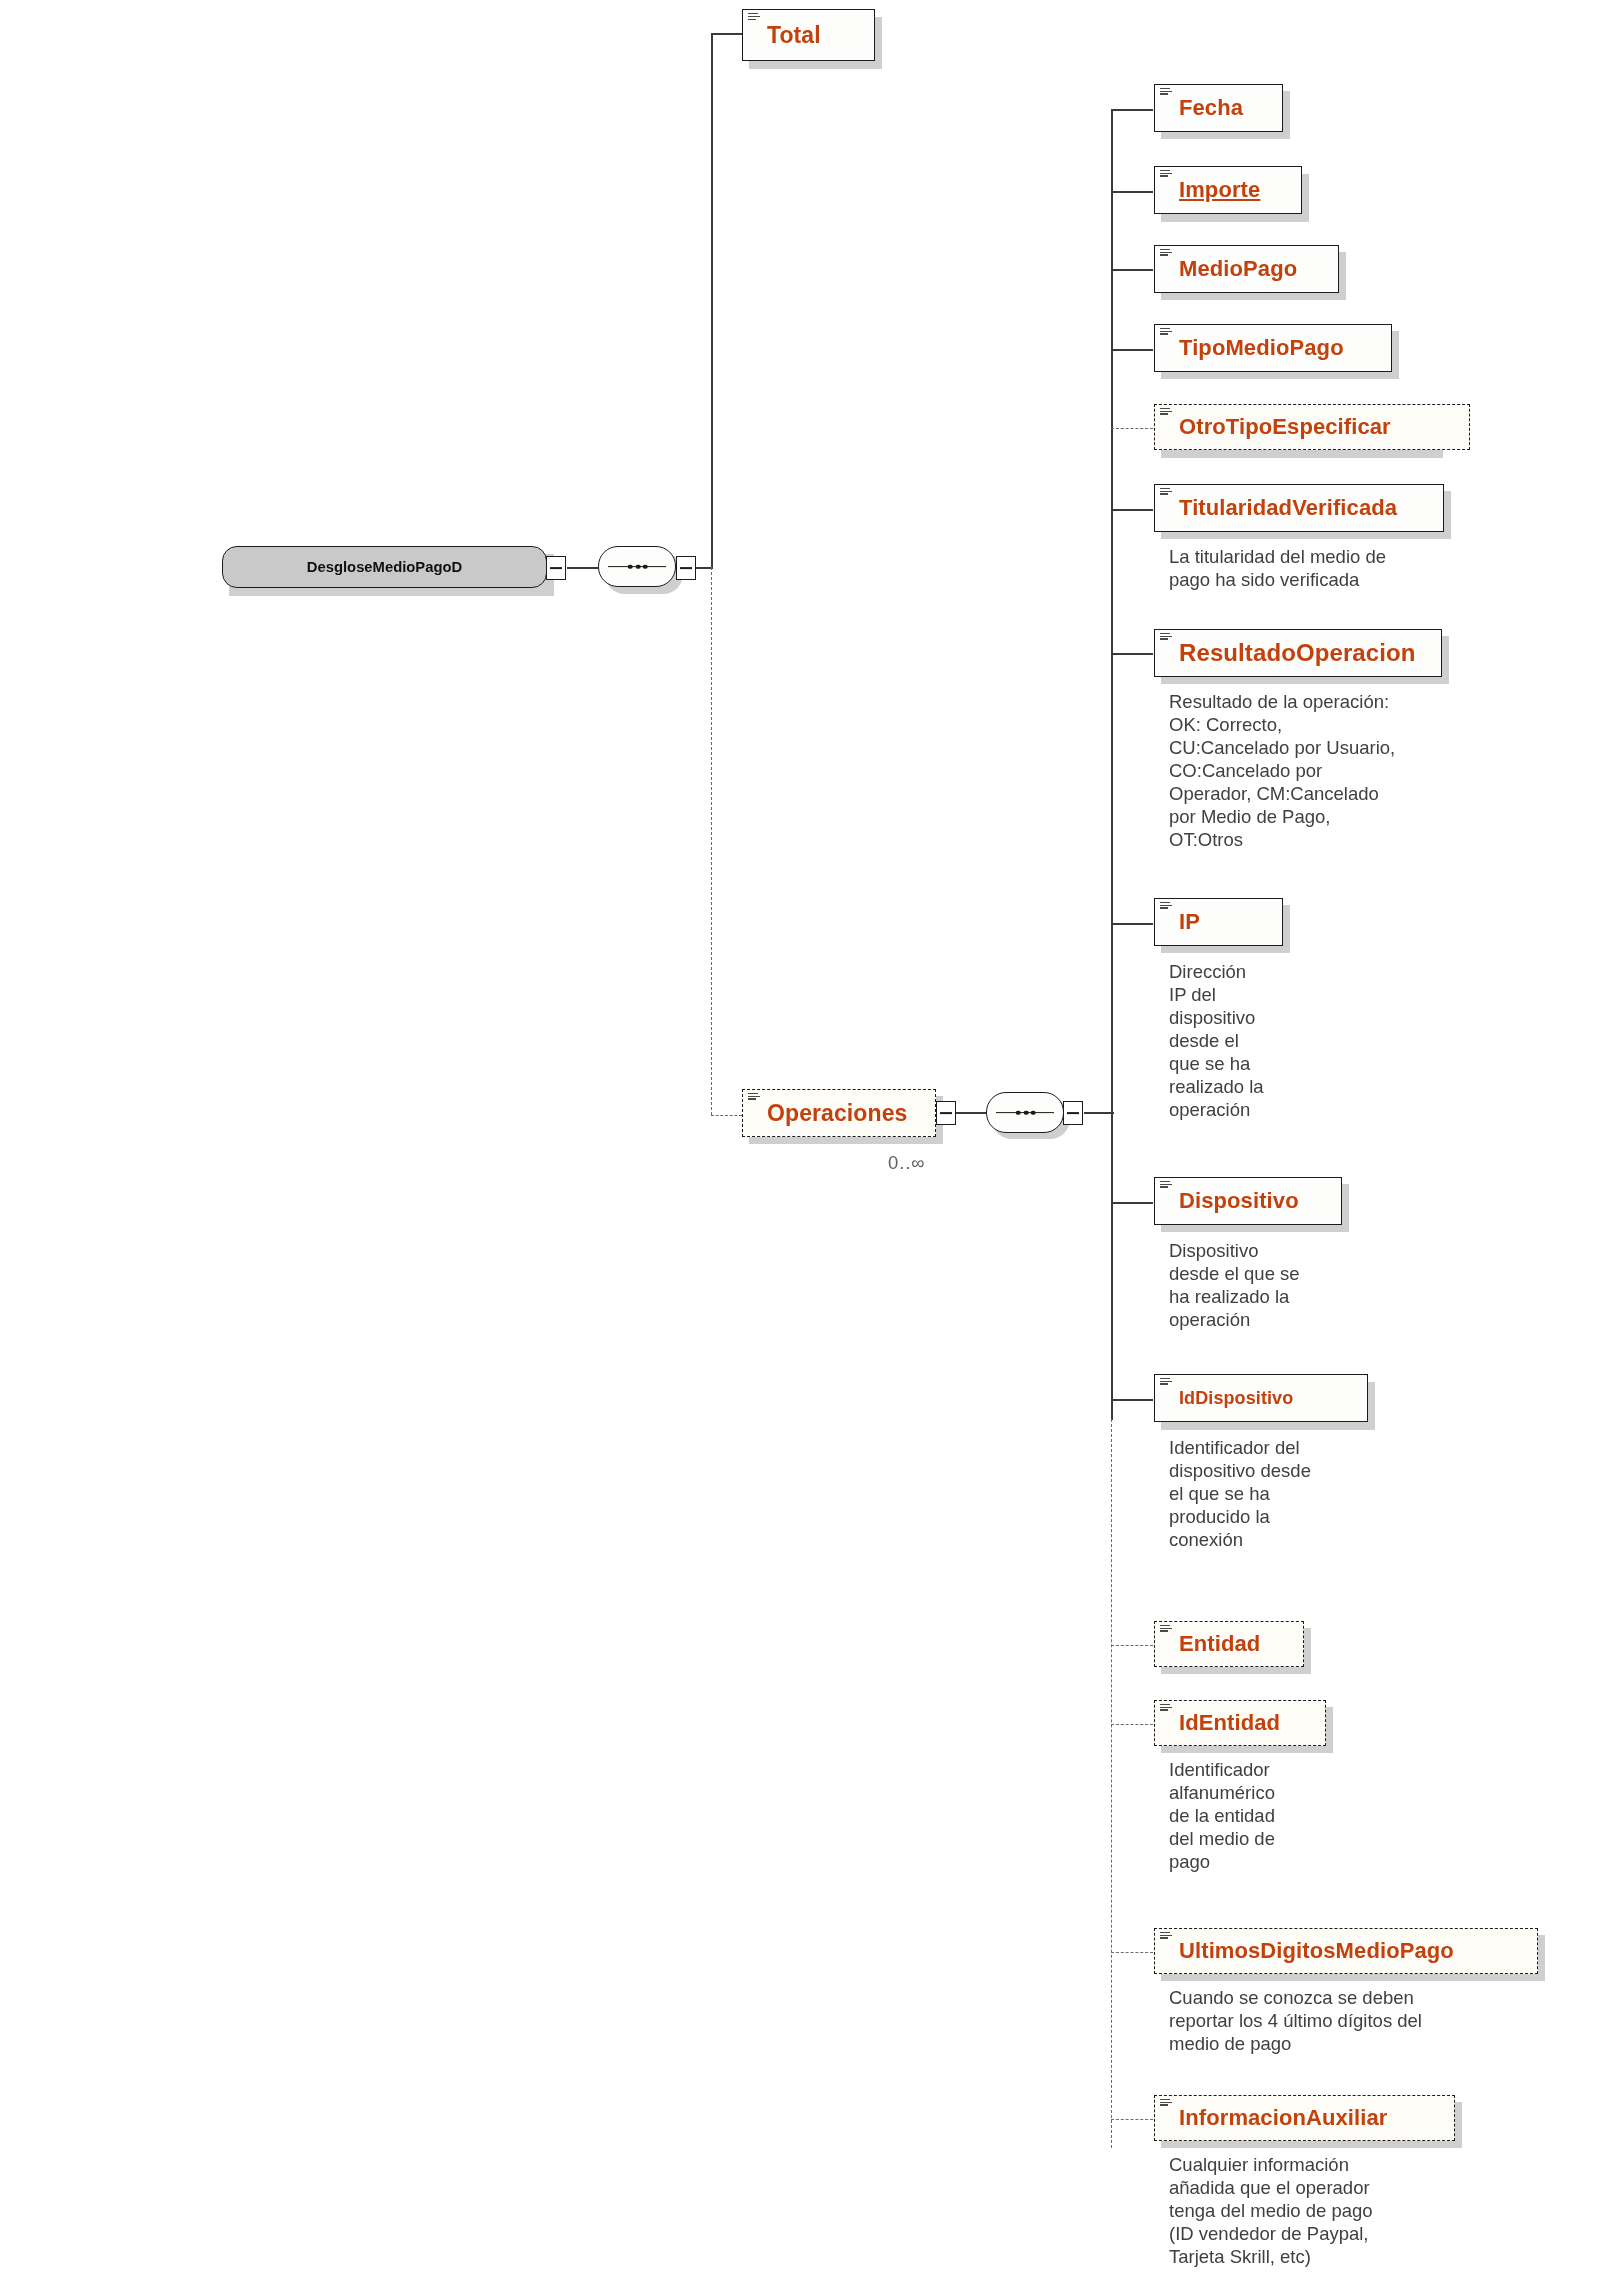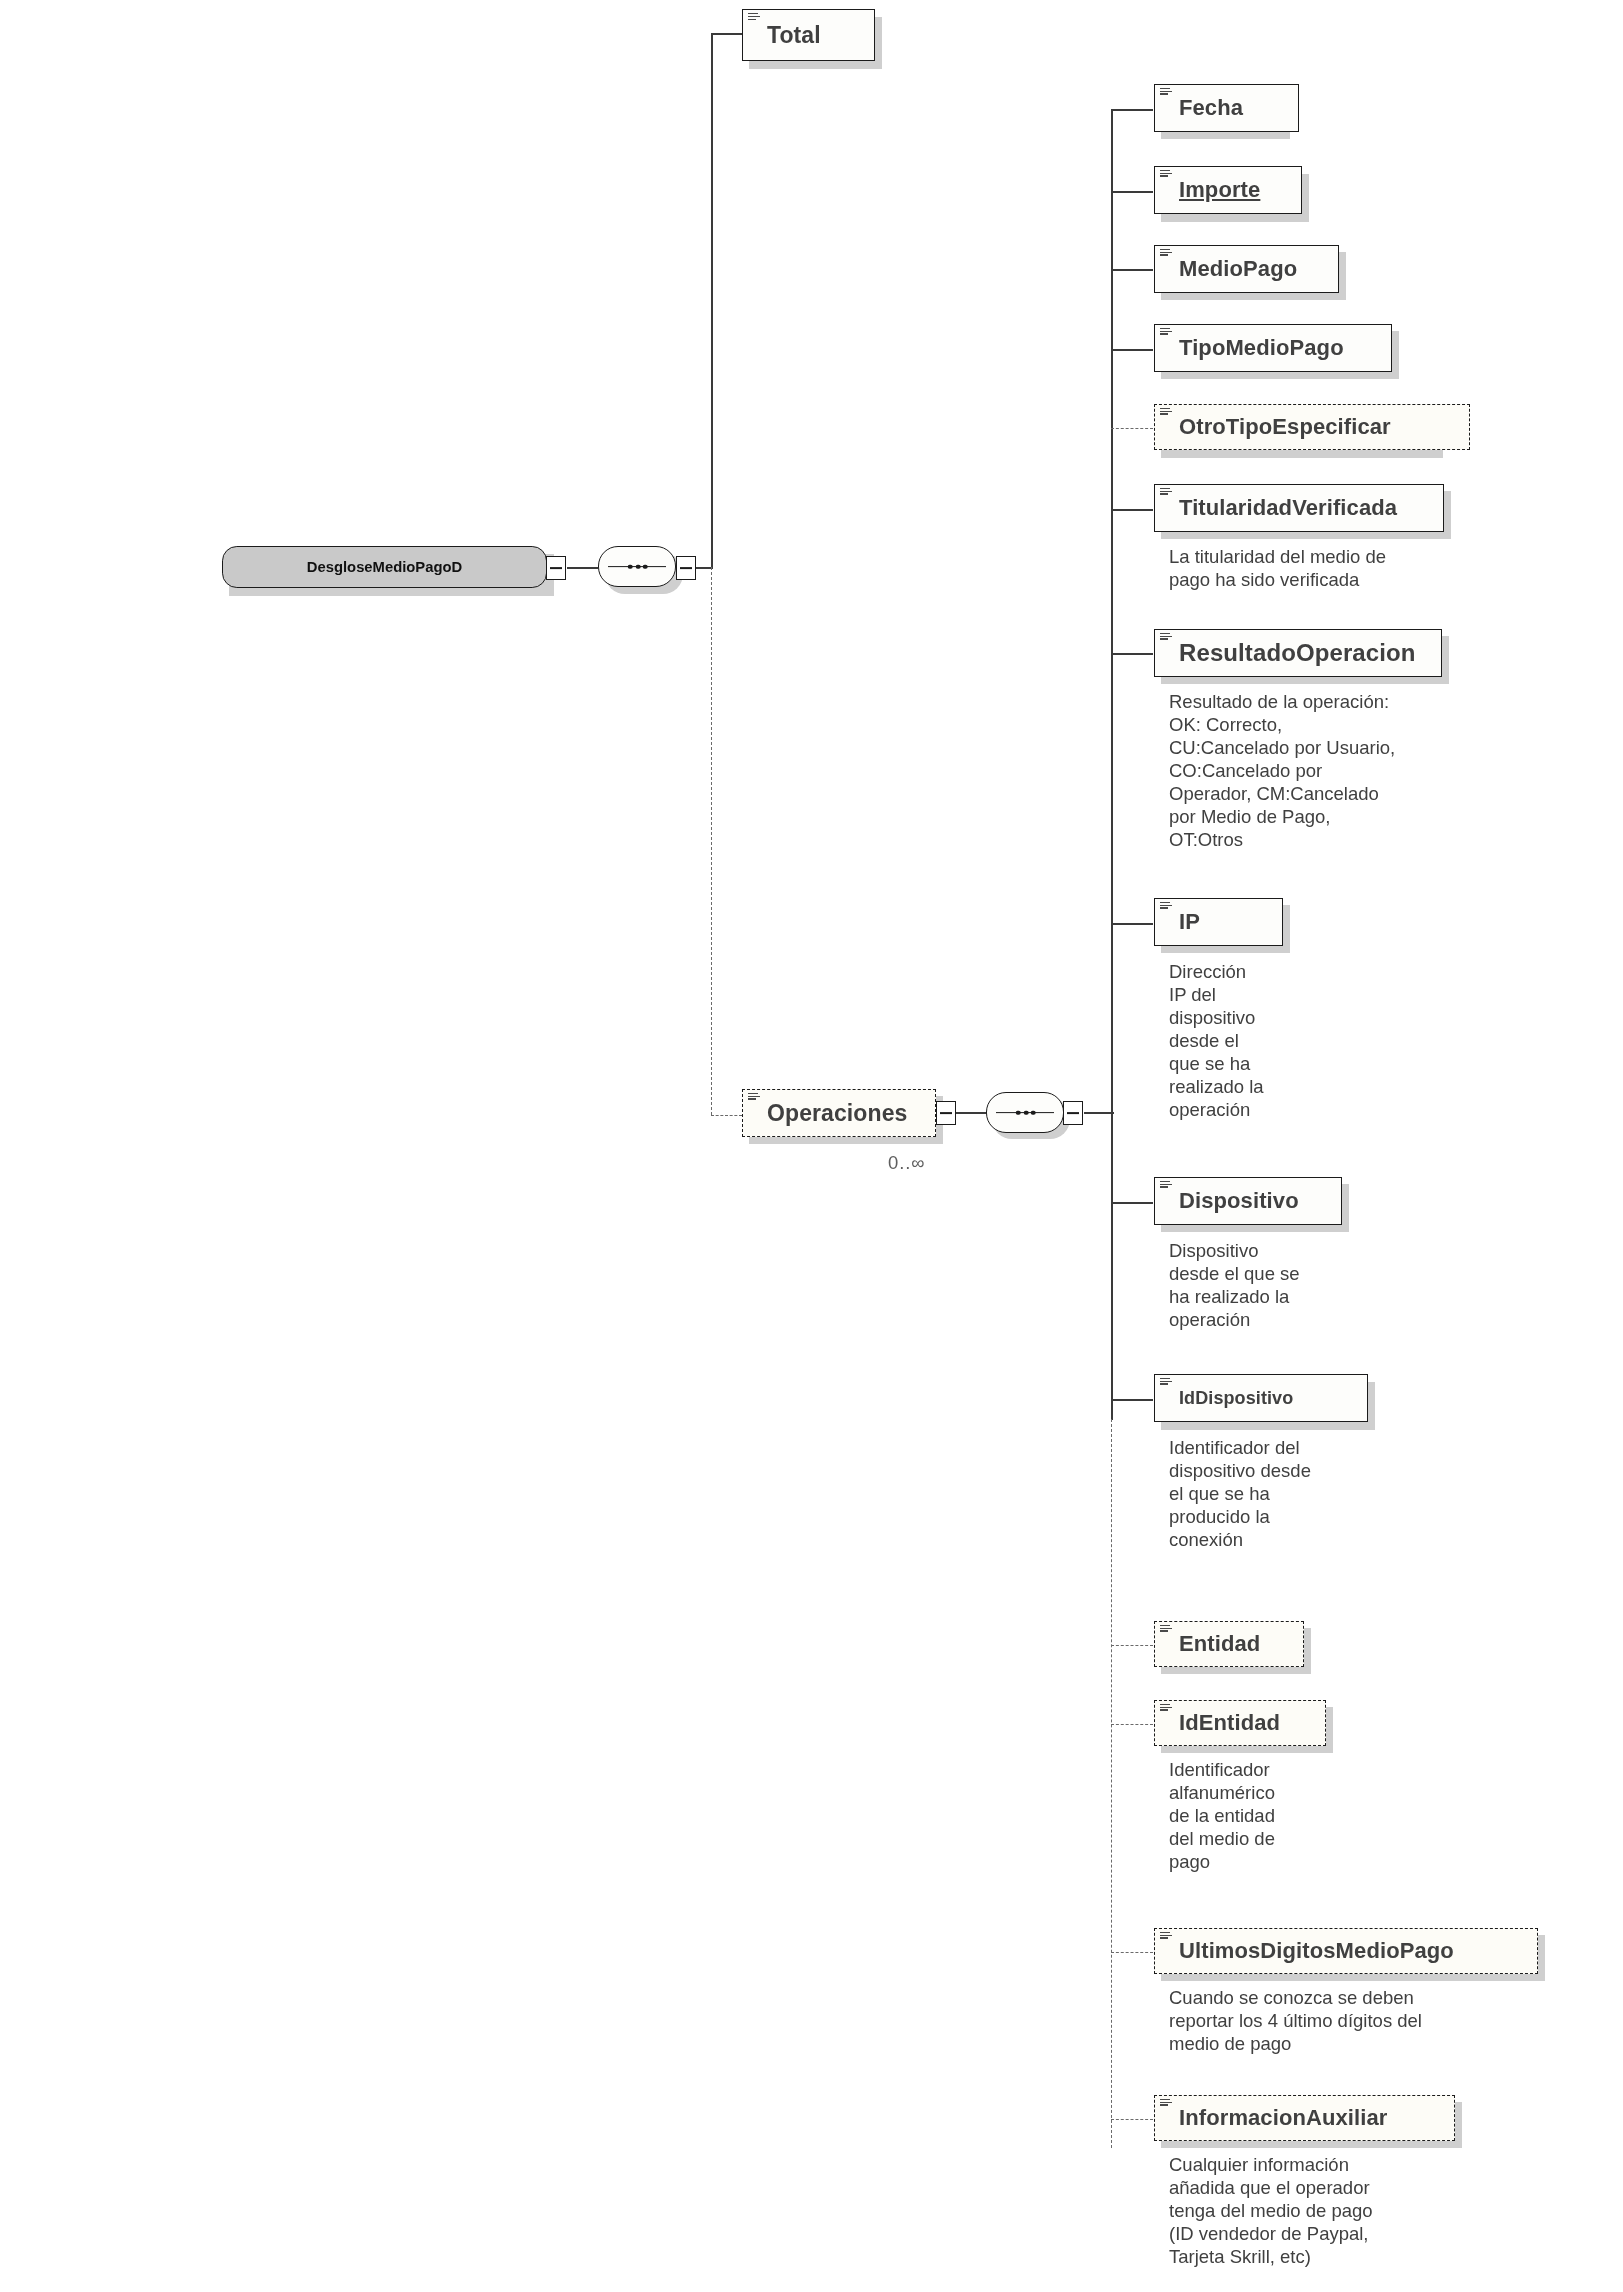--- a/index.html
+++ b/index.html
@@ -2,21 +2,21 @@
 <html style="font-size:14.8px"><head>
 <meta charset="utf-8">
 <style>
   html,body{margin:0;padding:0;background:#ffffff;}
   body{font-family:"Liberation Sans",sans-serif;}
   #canvas{position:relative;width:1623px;height:2293px;background:#ffffff;overflow:hidden;}
 
   
   .node{position:absolute;box-sizing:border-box;background:#fdfdfb;
         border:1.8px solid #1b1b1b;display:flex;align-items:center;
-        font-weight:bold;color:#404040;letter-spacing:0.1px;}
+        font-weight:bold;color:#c2410c;letter-spacing:0.1px;}
   .node .lbl{padding-left:24px;padding-right:13px;white-space:nowrap;}
   .node.opt{border:1.8px dashed #1b1b1b;background:#fdfcf7;}
   
   .shadow{position:absolute;background:#cfcfcf;z-index:0;}
 
   
   .eicon{position:absolute;left:4.6px;top:2.8px;width:12px;height:10px;}
   .eicon i{display:block;background:#4a4a4a;height:1.4px;margin-bottom:1.4px;}
   .eicon i:nth-child(1){width:10px;}
   .eicon i:nth-child(2){width:12px;}
@@ -125,21 +125,21 @@
       <span class="bar"></span>
     </div>
   <div class="ln lnh" style="left:1084px;top:1112px;width:29.5px;"></div>
 
   <div class="ln lnv" style="left:1111px;top:109px;height:1311px;"></div>
 
   <div class="dsh-v" style="left:1111px;top:1419px;height:729px;"></div>
 
   <div class="ln lnh" style="left:1111px;top:109px;width:42px;"></div>
   <div class="shadow" style="left:1161px;top:91px;width:129px;height:48px;"></div>
-  <div class="node" style="left:1154px;top:84px;width:145px;height:48px;">
+  <div class="node" style="left:1154px;top:84px;width:129px;height:48px;">
     <span class="eicon">
         <i></i>
         <i></i>
         <i></i>
       </span>
     <span class="lbl" style="font-size:22px;">Fecha</span>
   </div>
 
   <div class="ln lnh" style="left:1111px;top:191px;width:42px;"></div>
   <div class="shadow" style="left:1161px;top:174px;width:148px;height:48px;"></div>

